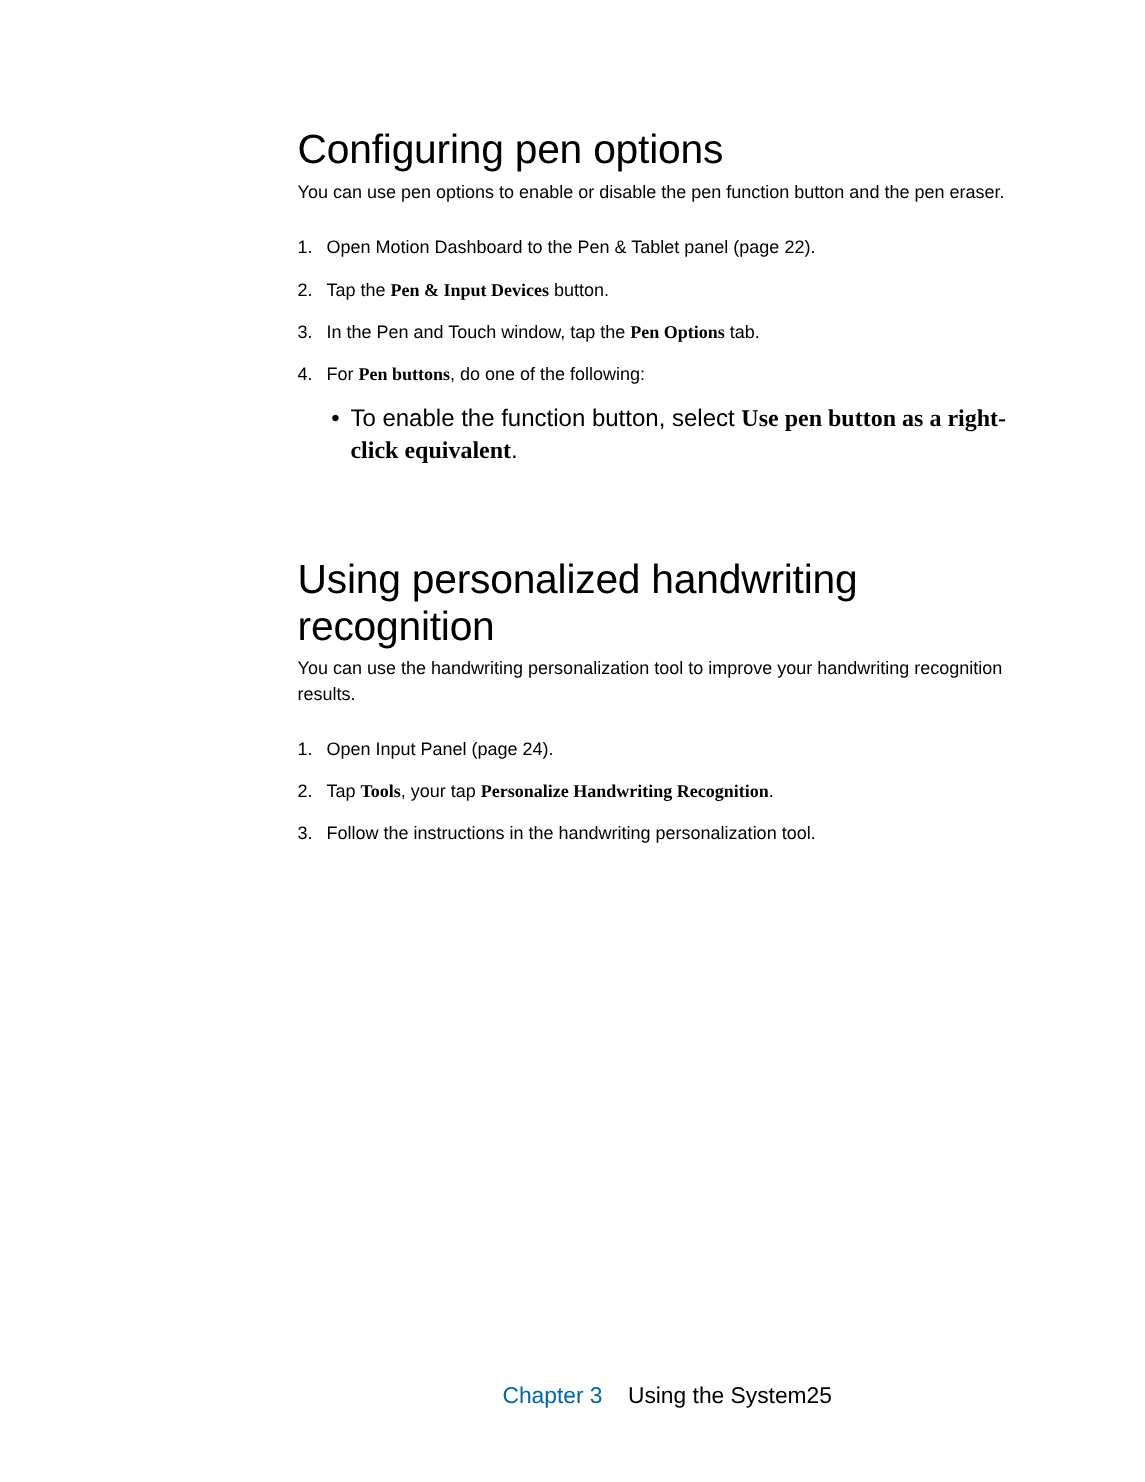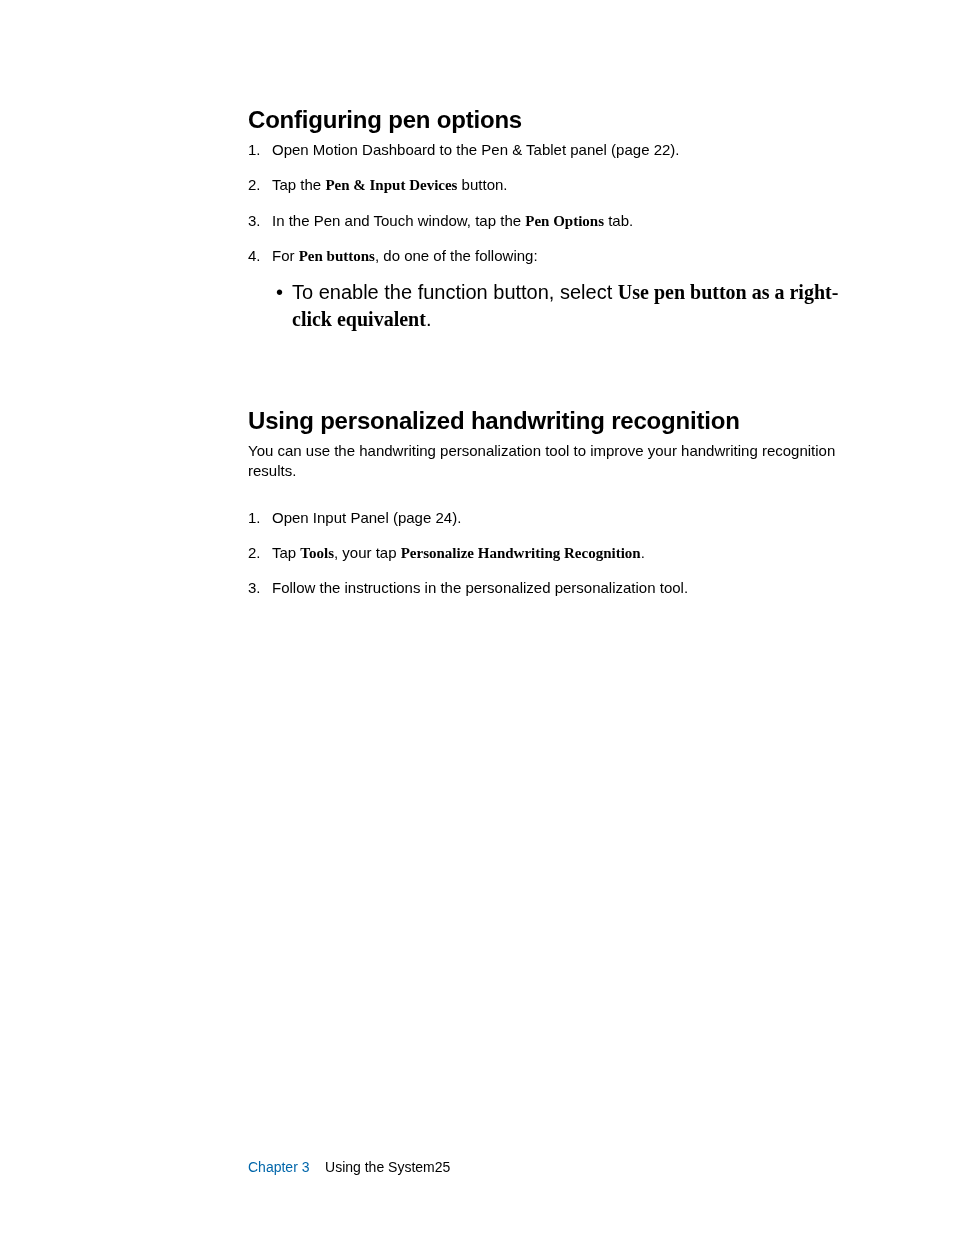--- a/index.html
+++ b/index.html
@@ -9,22 +9,22 @@
       color: #000;
       background: #fff;
       width: 954px;
       height: 1235px;
       position: relative;
     }
     .page {
       padding: 106px 90px 60px 248px;
     }
     h1 {
-      font-size: 24px;
-      font-weight: 700;
+      font-size: 34px;
+      font-weight: 400;
       margin-bottom: 6px;
       letter-spacing: -0.2px;
     }
     .intro {
       font-size: 15px;
       line-height: 1.35;
       margin-bottom: 26px;
     }
     .sub-head {
       font-size: 15px;
@@ -70,54 +70,55 @@
     .bold { font-weight: 700; font-family: Liberation Serif, serif; }
     .section2 {
       margin-top: 74px;
     }
     .footer {
       position: absolute;
       bottom: 60px;
       left: 248px;
       right: 90px;
       display: flex;
-      justify-content: flex-start;
-      font-size: 14px;
+      justify-content: center;
+      font-size: 19px;
     }
     .footer .chap { color: #0066aa; }
     .footer .title { color: #000; }
   </style>
 </head>
 <body>
 
 <div class="page">
 
   <div class="section1">
     <h1>Configuring pen options</h1>
+    <p class="intro">You can use pen options to enable or disable the pen function button and the pen eraser.</p>
 
     <ol>
       <li>Open Motion Dashboard to the Pen &amp; Tablet panel (page 22).</li>
       <li><span>Tap the </span><span class="bold">Pen &amp; Input Devices</span><span> button.</span></li>
       <li><span>In the Pen and Touch window, tap the </span><span class="bold">Pen Options</span><span> tab.</span></li>
       <li><span>For </span><span class="bold">Pen buttons</span><span>, do one of the following:</span>
         <ul>
           <li><span>To enable the function button, select </span><span class="bold">Use pen button as a right-click equivalent</span><span>.</span></li>
         </ul>
       </li>
     </ol>
   </div>
 
   <div class="section2">
     <h1>Using personalized handwriting recognition</h1>
     <p class="intro">You can use the handwriting personalization tool to improve your handwriting recognition results.</p>
 
     <ol>
       <li>Open Input Panel (page 24).</li>
       <li><span>Tap </span><span class="bold">Tools</span><span>, your tap </span><span class="bold">Personalize Handwriting Recognition</span><span>.</span></li>
-      <li>Follow the instructions in the personalized personalization tool.</li>
+      <li>Follow the instructions in the handwriting personalization tool.</li>
     </ol>
   </div>
 
 </div>
 
 <div class="footer">
   <div>
     <span class="chap">Chapter 3</span>
     <span>&nbsp;&nbsp;</span>
     <span class="title">Using the System</span>

